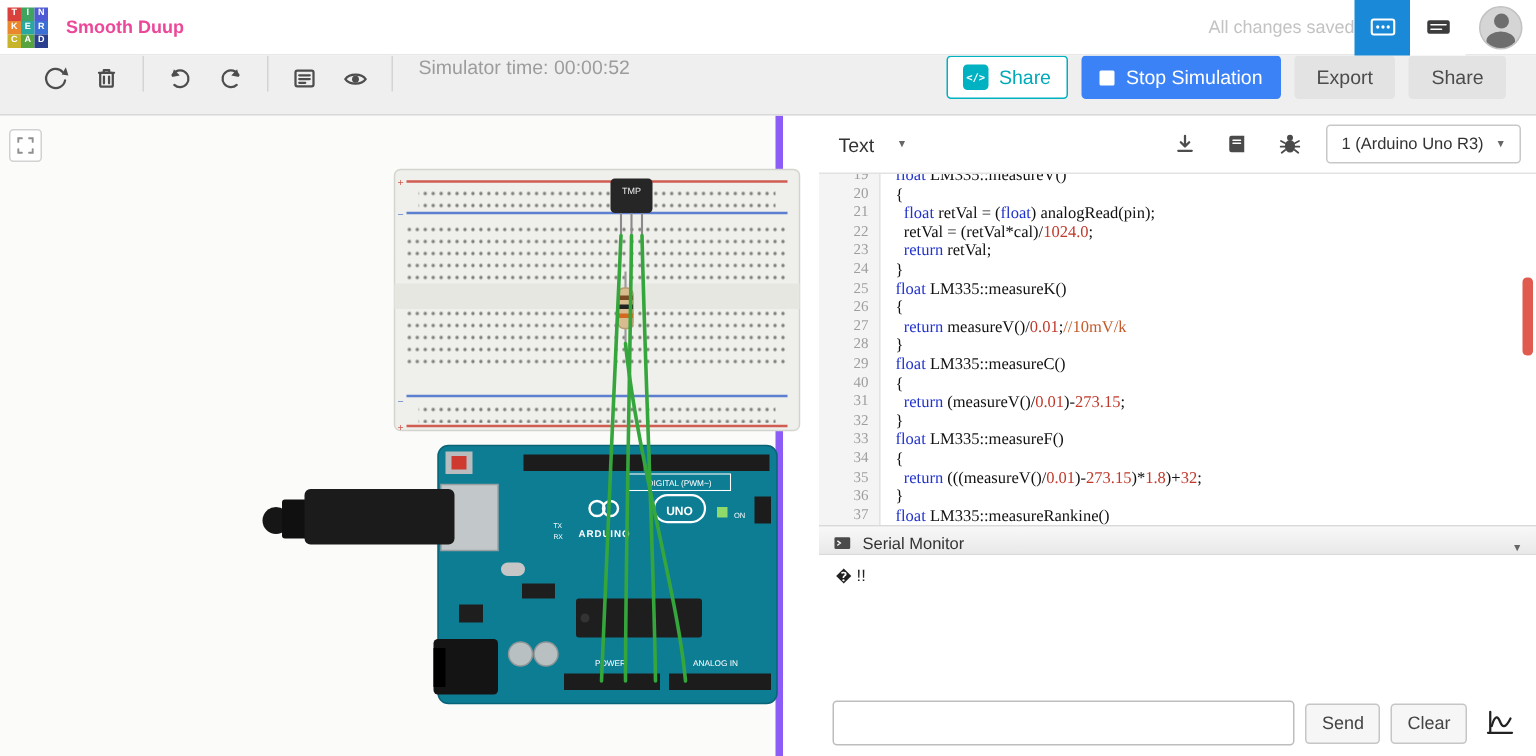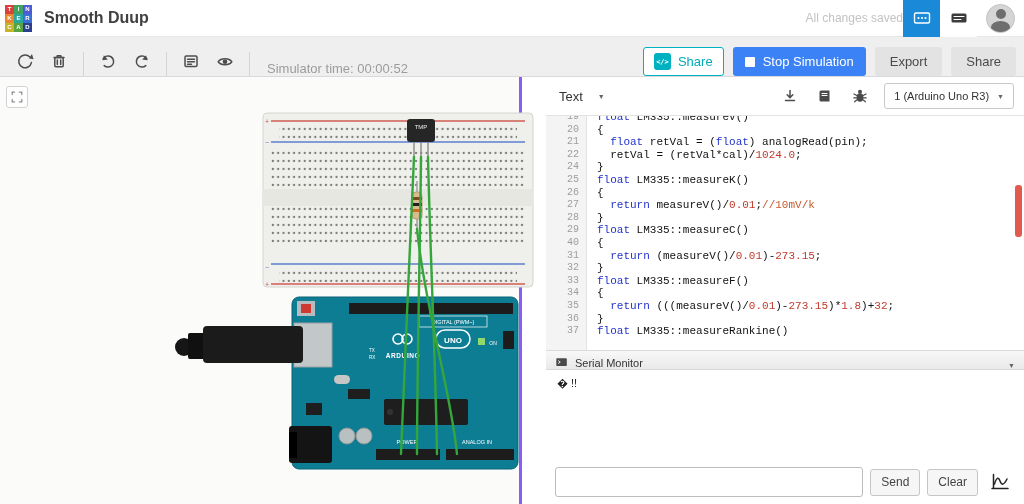--- a/index.html
+++ b/index.html
@@ -2,50 +2,50 @@
 <html><head>
 <meta charset="utf-8">
 <style>
 *{margin:0;padding:0;box-sizing:border-box}
 html,body{width:1024px;height:504px;overflow:hidden;font-family:"Liberation Sans",sans-serif;background:#fff}
 button{font-family:inherit;border:none;background:none;padding:0}
 svg{display:block}
 .topbar{position:absolute;top:0;left:0;right:0;height:37px;background:#fff;border-bottom:1px solid #e7e7e7;display:flex;align-items:center;z-index:5}
 .logo{display:grid;grid-template-columns:repeat(3,9px);grid-auto-rows:9px;margin-left:5px}
 .lg{display:flex;align-items:center;justify-content:center;color:#fff;font-size:6px;font-weight:bold}
-.title{margin-left:12px;font-size:16px;font-weight:bold;color:#404040}
+.title{margin-left:12px;font-size:12px;font-weight:bold;color:#ec4899}
 .top-right{margin-left:auto;display:flex;align-items:center;height:100%}
 .autosave{color:#c3c3c3;font-size:12px;}
 .tb-blue{width:37px;height:37px;background:#1989d8;display:flex;align-items:center;justify-content:center}
 .tb-white{width:37px;height:37px;background:#fff;display:flex;align-items:center;justify-content:center}
 .avatar{width:29px;height:29px;border-radius:50%;background:#d5d5d5;border:1px solid #c2c2c2;position:relative;overflow:hidden;margin:0 9px}
 .avatar::before{content:'';position:absolute;top:4px;left:9px;width:10px;height:10px;border-radius:50%;background:#6e6e6e}
 .avatar::after{content:'';position:absolute;top:16px;left:4px;width:19px;height:12px;border-radius:50% 50% 0 0;background:#6e6e6e}
-.toolbar{position:absolute;top:37px;left:0;right:0;height:40px;background:#efefef;border-bottom:1px solid #d9d9d9;display:flex;align-items:flex-end;padding:0 8px;z-index:4}
+.toolbar{position:absolute;top:37px;left:0;right:0;height:40px;background:#efefef;border-bottom:1px solid #d9d9d9;display:flex;align-items:flex-start;padding:0 20px;z-index:4}
 .tool-btn{width:30px;height:30px;display:flex;align-items:center;justify-content:center;margin:0 2px}
 .sep{width:1px;height:24px;background:#d4d4d4;margin:0 7px}
 .sim-time{color:#9c9c9c;font-size:13px;margin-left:10px}
 .tb-right{margin-left:auto;display:flex;align-items:center;gap:9px}
 .code-btn{display:flex;align-items:center;gap:7px;height:29px;padding:0 10px;border:1px solid #00b1c1;border-radius:3px;background:#fff;color:#00aab9;font-size:13px}
 .code-ic{width:17px;height:17px;background:#00b1c1;border-radius:3px;color:#fff;font-size:7px;font-weight:bold;display:flex;align-items:center;justify-content:center;font-family:"DejaVu Sans Mono",monospace}
 .stop-btn{display:flex;align-items:center;gap:8px;height:29px;padding:0 12px;background:#3b82f6;border-radius:3px;color:#fff;font-size:13px}
 .stop-ic{width:10px;height:10px;background:#fff;border-radius:1px}
 .gray-btn{height:29px;padding:0 15px;background:#e3e3e3;border-radius:3px;color:#4b4b4b;font-size:13px}
 .main{position:absolute;top:77px;bottom:0;left:0;right:0}
-.canvas{position:absolute;left:0;top:0;bottom:0;width:522px;background:#fbfbfa;border-right:3px solid #8b5cf6}
+.canvas{position:absolute;left:0;top:0;bottom:0;width:522px;background:#fbfbfa;border-right:5px solid #8b5cf6}
 .fit-btn{position:absolute;left:6px;top:9px;width:22px;height:22px;background:#fff;border:1px solid #d2d2d2;border-radius:3px;display:flex;align-items:center;justify-content:center;z-index:2}
 .circuit{position:absolute;left:0;top:0;width:546px;height:427px}
 .code-panel{position:absolute;left:546px;right:0;top:0;bottom:0;display:flex;flex-direction:column;background:#fff}
 .code-header{height:39px;border-bottom:1px solid #e2e2e2;display:flex;align-items:center;padding:0 10px 0 13px;flex:none}
 .mode{font-size:13px;color:#333;display:flex;align-items:center;gap:15px}
 .hdr-icons{margin-left:auto;display:flex;align-items:center;gap:13px;margin-right:13px}
 .icon-btn{width:22px;height:22px;display:flex;align-items:center;justify-content:center}
 .board-select{height:26px;border:1px solid #c8c8c8;border-radius:3px;background:#fff;display:flex;align-items:center;gap:8px;padding:0 9px;font-size:11px;color:#333}
 .caret{font-size:7px;color:#666;line-height:1}
-.code-editor{height:234px;position:relative;overflow:hidden;flex:none;font-family:Liberation Mono, monospace;background:#fff}
+.code-editor{height:234px;position:relative;overflow:hidden;flex:none;font-family:Liberation Serif, serif;background:#fff}
 .code-editor::before{content:'';position:absolute;left:0;top:0;bottom:0;width:40px;background:#f4f4f4;border-right:1px solid #e3e3e3}
 .code-scroll{position:relative;margin-top:-5px}
 .cl{display:flex;height:12.6px;line-height:12.6px;font-size:11px;white-space:pre}
 .lnr{width:40px;flex:none;text-align:right;padding-right:7px;color:#9e9e9e;font-size:10px}
 .ctx{padding-left:11px;color:#111}
 .kw{color:#2233cc}
 .nu{color:#c0392b}
 .cm{color:#c45b2c}
 .vthumb{position:absolute;right:2px;top:69px;width:7px;height:52px;background:#e05a4e;border-radius:3px}
 .serial-header{height:20px;flex:none;background:linear-gradient(#f8f8f8,#e9e9e9);border-top:1px solid #d9d9d9;border-bottom:1px solid #d9d9d9;display:flex;align-items:flex-end;gap:6px;padding:0 9px;font-size:11px;color:#333}
@@ -279,20 +279,21 @@
         <span class="caret">▼</span>
       </span>
     </div>
 
     <div class="code-editor">
       <div class="code-scroll">
           <div class="cl"><span class="lnr">19</span><span class="ctx"><span class="kw">float</span> LM335::measureV()</span></div>
           <div class="cl"><span class="lnr">20</span><span class="ctx">{</span></div>
           <div class="cl"><span class="lnr">21</span><span class="ctx">  <span class="kw">float</span> retVal = (<span class="kw">float</span>) analogRead(pin);</span></div>
           <div class="cl"><span class="lnr">22</span><span class="ctx">  retVal = (retVal*cal)/<span class="nu">1024.0</span>;</span></div>
+          <div class="cl"><span class="lnr">23</span><span class="ctx">  <span class="kw">return</span> retVal;</span></div>
           <div class="cl"><span class="lnr">24</span><span class="ctx">}</span></div>
           <div class="cl"><span class="lnr">25</span><span class="ctx"><span class="kw">float</span> LM335::measureK()</span></div>
           <div class="cl"><span class="lnr">26</span><span class="ctx">{</span></div>
           <div class="cl"><span class="lnr">27</span><span class="ctx">  <span class="kw">return</span> measureV()/<span class="nu">0.01</span>;<span class="cm">//10mV/k</span></span></div>
           <div class="cl"><span class="lnr">28</span><span class="ctx">}</span></div>
           <div class="cl"><span class="lnr">29</span><span class="ctx"><span class="kw">float</span> LM335::measureC()</span></div>
           <div class="cl"><span class="lnr">40</span><span class="ctx">{</span></div>
           <div class="cl"><span class="lnr">31</span><span class="ctx">  <span class="kw">return</span> (measureV()/<span class="nu">0.01</span>)-<span class="nu">273.15</span>;</span></div>
           <div class="cl"><span class="lnr">32</span><span class="ctx">}</span></div>
           <div class="cl"><span class="lnr">33</span><span class="ctx"><span class="kw">float</span> LM335::measureF()</span></div>

